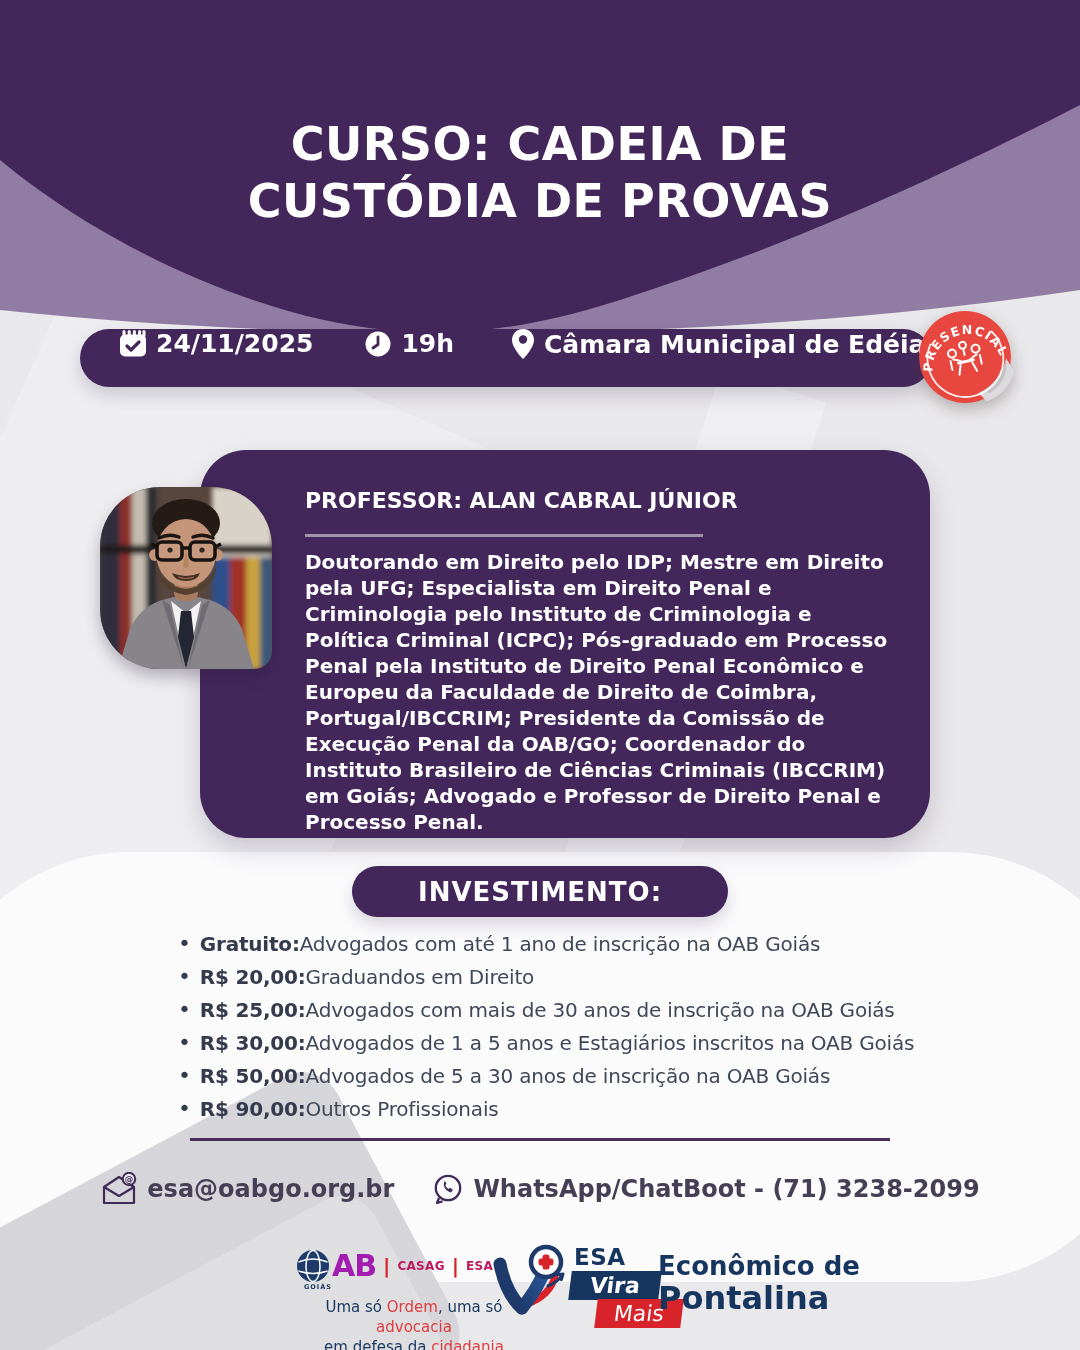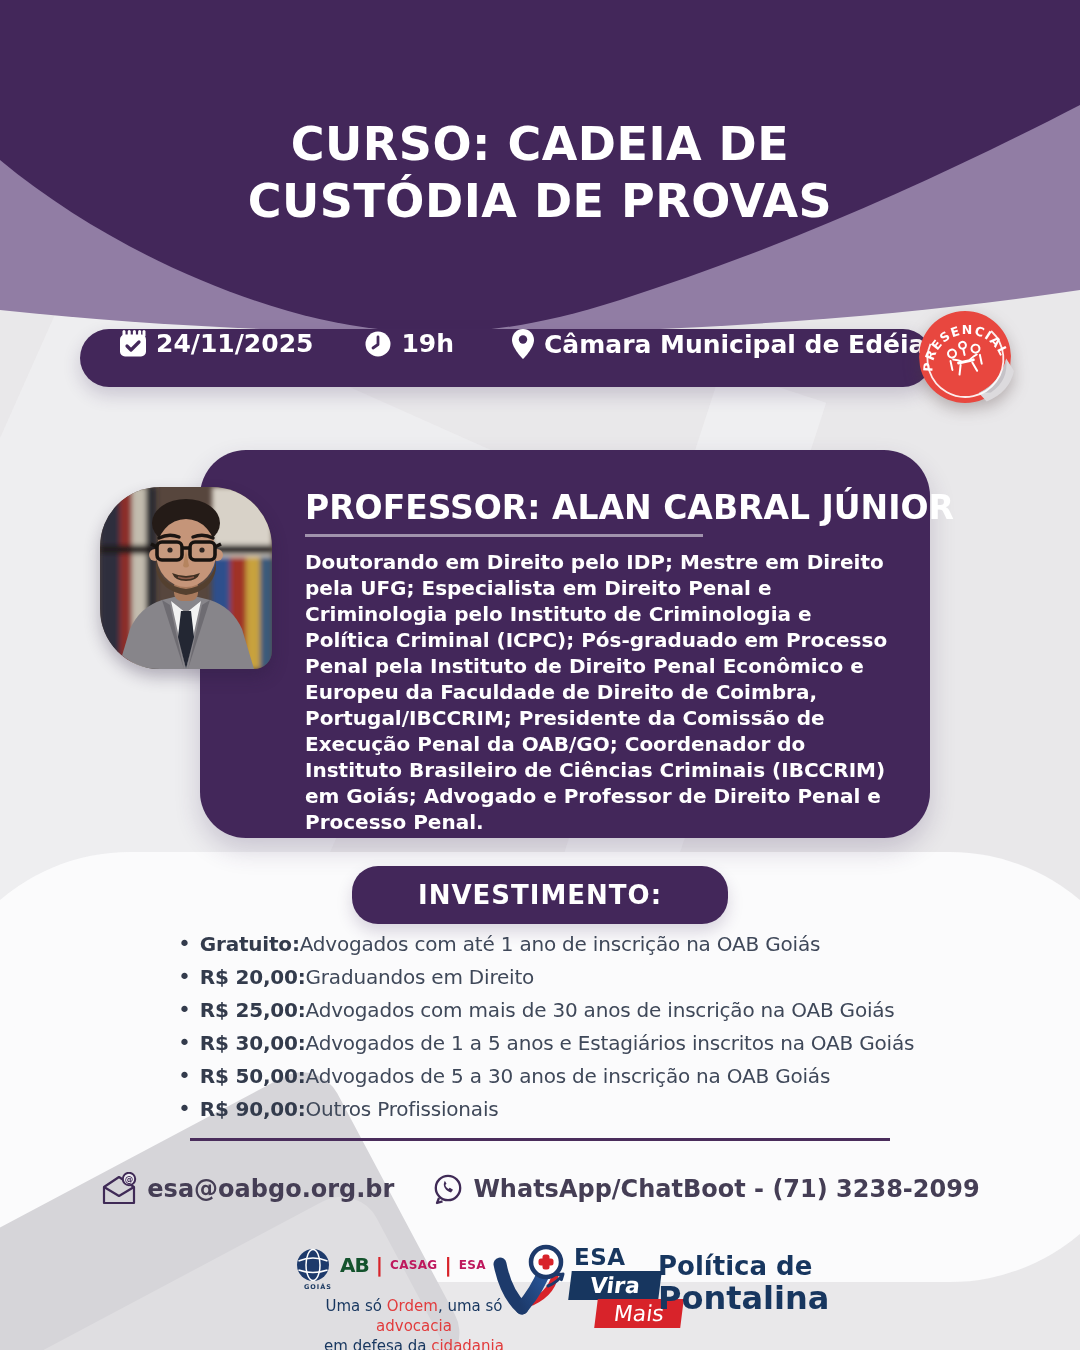--- a/index.html
+++ b/index.html
@@ -29,43 +29,43 @@
   .gap-loc{margin-left:58px;}
 
   
   .sticker{left:910px;top:300px;width:118px;height:118px;z-index:4;filter:drop-shadow(0 6px 8px rgba(80,60,60,.35));}
 
   
   .prof-card{left:200px;top:450px;width:730px;height:388px;background:#43275a;border-radius:46px;z-index:2;
     box-shadow:0 12px 26px rgba(60,40,90,.20);}
   .prof-photo{left:100px;top:487px;width:172px;height:182px;z-index:3;border-radius:60px 60px 18px 60px;
     overflow:hidden;box-shadow:0 8px 16px rgba(40,25,60,.30);}
-  .prof-title{left:305px;top:488px;width:600px;color:#fff;font-weight:700;font-size:33px;z-index:3;white-space:nowrap;}
+  .prof-title{left:305px;top:488px;width:600px;color:#fff;font-weight:700;font-size:22px;z-index:3;white-space:nowrap;}
   .prof-rule{left:305px;top:534px;width:398px;height:2.5px;background:rgba(255,255,255,.5);z-index:3;}
   .prof-bio{left:305px;top:549px;width:588px;color:#fff;font-weight:700;font-size:20px;line-height:26px;z-index:3;}
 
   
-  .invest-pill{left:352px;top:866px;width:376px;height:58px;background:#43275a;border-radius:26px;z-index:2;
+  .invest-pill{left:352px;top:866px;width:376px;height:51px;background:#43275a;border-radius:26px;z-index:2;
     display:flex;align-items:center;justify-content:center;color:#fff;font-weight:700;font-size:26px;letter-spacing:1px;
     box-shadow:0 8px 16px rgba(60,40,90,.18);}
   .invest-list{left:178px;top:932px;width:760px;z-index:2;}
   .invest-item{display:flex;align-items:baseline;margin-bottom:9px;font-size:20px;white-space:nowrap;letter-spacing:-.2px;}
   .invest-item .bullet{color:#333b4c;font-size:22px;margin-right:9px;line-height:24px;}
   .invest-item .price{color:#333b4c;font-weight:700;margin-right:0;}
   .invest-item .desc{color:#3f4859;font-weight:500;}
   .list-rule{left:190px;top:1138px;width:700px;height:3px;background:#4a2d5c;z-index:2;}
 
   
   .contact-bar{left:0;top:1172px;width:1080px;display:flex;justify-content:center;align-items:center;gap:38px;z-index:2;}
   .contact-item{display:flex;align-items:center;gap:9px;color:#453e55;font-weight:700;font-size:24px;white-space:nowrap;}
 
   
   .oab-block{left:296px;top:1248px;width:236px;z-index:2;}
   .oab-row{display:flex;align-items:center;}
-  .oab-ab{color:#14532d;font-weight:800;font-size:20px;letter-spacing:-1px;margin-left:10px;}
+  .oab-ab{color:#a21caf;font-weight:800;font-size:30px;letter-spacing:-1px;margin-left:2px;}
   .oab-sep{color:#d8232a;font-weight:700;font-size:20px;margin:0 7px;}
   .oab-sub{color:#be185d;font-weight:700;font-size:12px;letter-spacing:.3px;}
   .oab-state{position:absolute;left:8px;top:35px;color:#17365f;font-weight:700;font-size:6.5px;letter-spacing:1px;}
   .tagline{margin-top:14px;text-align:center;color:#17365f;font-size:15px;font-weight:500;line-height:20px;}
   .tagline .red{color:#e23b3c;}
 
   .vira-logo{left:490px;top:1238px;width:170px;height:100px;z-index:2;}
   .vira-esa{position:absolute;left:84px;top:6px;color:#17365f;font-weight:800;font-size:23px;letter-spacing:.5px;}
   .vira-box{position:absolute;left:80px;top:33px;width:90px;height:29px;background:#17365f;transform:skewX(-7deg);
     display:flex;align-items:center;justify-content:center;color:#fff;font-weight:800;font-size:22px;}
@@ -309,17 +309,17 @@
     <span class="vira-esa">ESA</span>
     <div class="vira-box">
         <span>Vira</span>
       </div>
     <div class="mais-box">
         <span>Mais</span>
       </div>
   </div>
 
   <div class="abs subsection">
-    <div class="l1">Política de</div>
+    <div class="l1">Econômico de</div>
     <div class="l2">Pontalina</div>
   </div>
 
 </div>
 
 </body></html>

